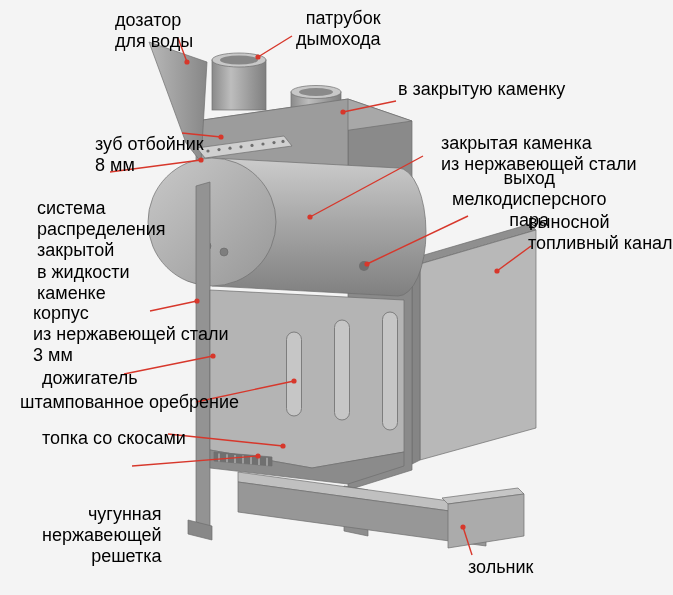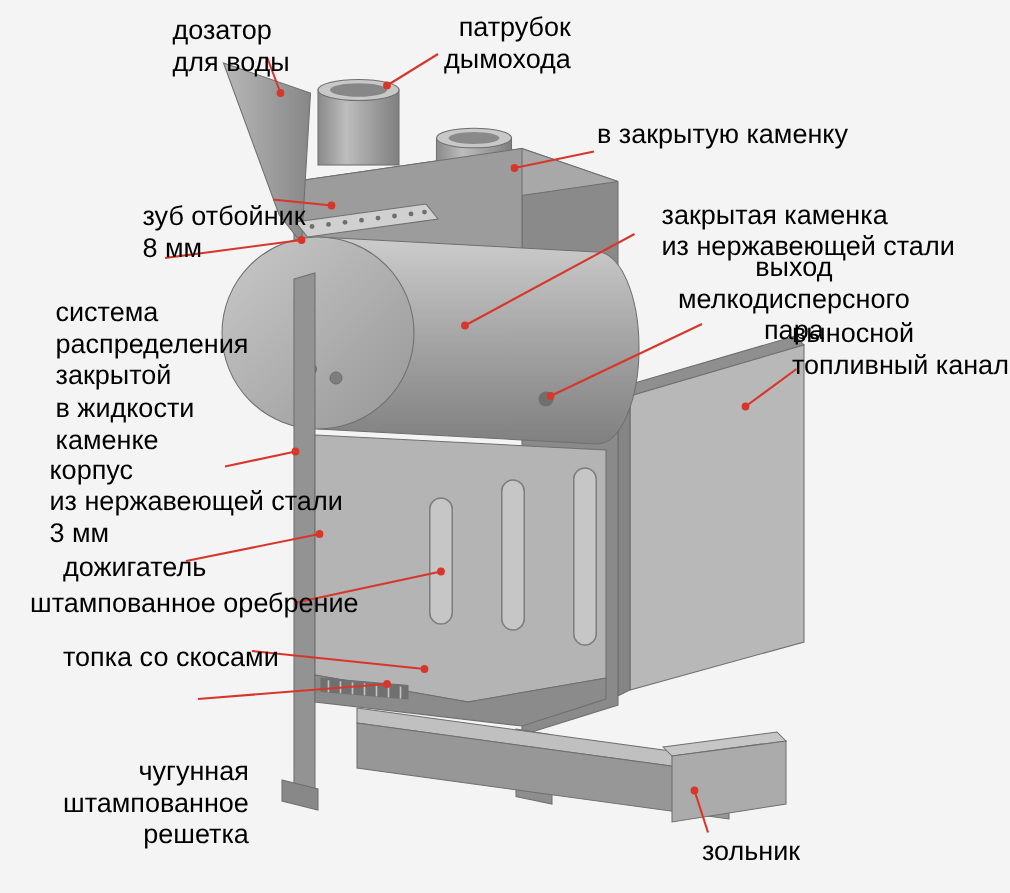--- a/index.html
+++ b/index.html
@@ -212,20 +212,20 @@
         <div class="ln">дожигатель</div>
       </div>
       <div class="label" style="left: 20px; top: 392px; text-align: left;">
         <div class="ln">штампованное оребрение</div>
       </div>
       <div class="label" style="left: 42px; top: 428px; text-align: center;">
         <div class="ln">топка со скосами</div>
       </div>
       <div class="label" style="left: 42px; top: 458px; text-align: right; margin-top: 46px;">
         <div class="ln">чугунная</div>
-        <div class="ln">штампованное</div>
+        <div class="ln">нержавеющей</div>
         <div class="ln">решетка</div>
       </div>
       <div class="label" style="left: 468px; top: 557px; text-align: right;">
         <div class="ln">зольник</div>
       </div>
     </div>
 </div>
 
 </body></html>

